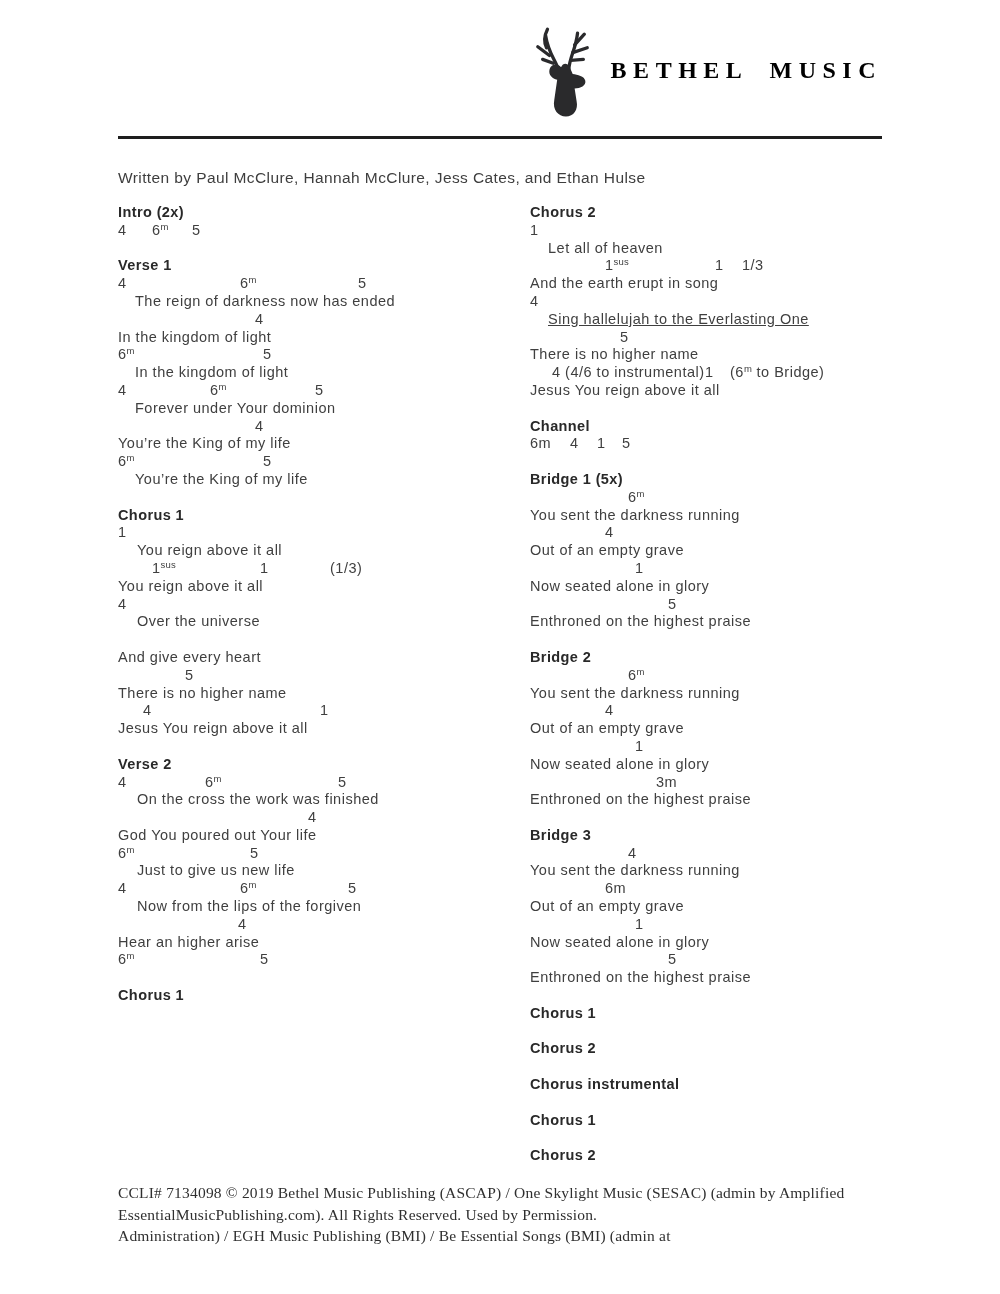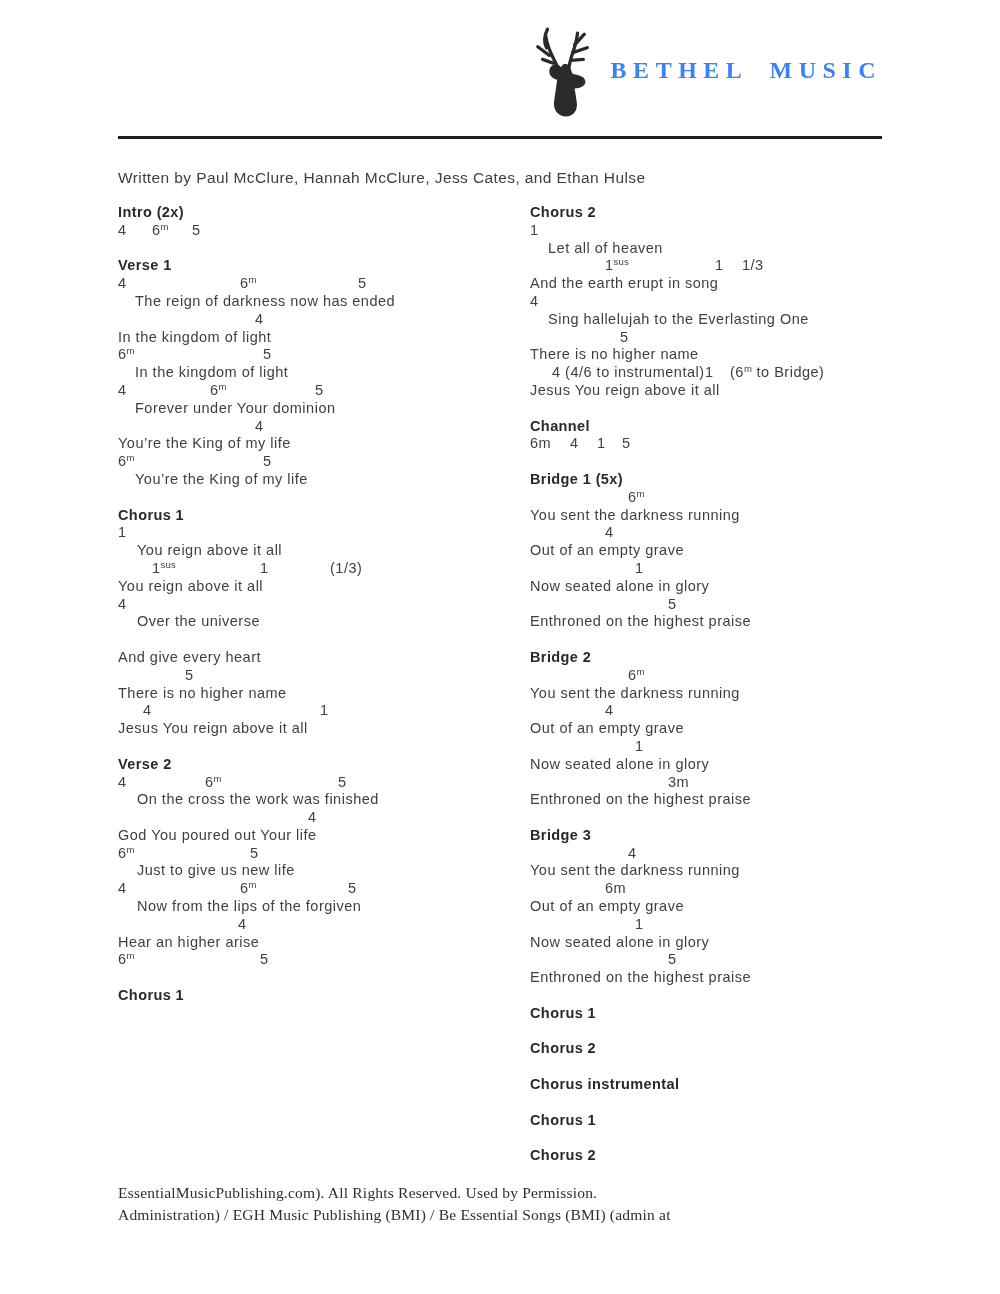--- a/index.html
+++ b/index.html
@@ -5,21 +5,21 @@
   html,body { margin:0; padding:0; background:#ffffff; }
   .page {
     position:relative; width:1000px; height:1294px; background:#ffffff;
     font-family:"Liberation Sans", sans-serif; overflow:hidden;
   }
   
   .logo { position:absolute; top:26px; right:118px; display:flex; align-items:center; gap:16px; }
   .logo svg { display:block; }
   .brand {
     font-family:"Liberation Serif", serif; font-weight:700; font-size:24px;
-    letter-spacing:6.5px; word-spacing:10px; color:#3b82f6; white-space:nowrap;
+    letter-spacing:6.5px; word-spacing:10px; color:#000000; white-space:nowrap;
     padding-bottom:4px;
   }
   
   .rule { position:absolute; top:136px; left:118px; width:764px; height:3px; background:#1e1e1e; }
   .title-row { position:absolute; top:141px; left:118px; width:764px; display:flex; justify-content:space-between; align-items:flex-end; }
   .song-title { font-size:23px; font-weight:bold; color:#242424; letter-spacing:0.3px; line-height:26px; }
   .song-meta  { font-size:15.5px; font-weight:bold; color:#242424; letter-spacing:0.2px; padding-bottom:3px; }
   .byline { position:absolute; top:169px; left:118px; font-size:15.5px; color:#3e3e3e; letter-spacing:0.4px; }
   
   .col { position:absolute; top:204px; font-size:14.5px; color:#3f3f3f; letter-spacing:0.5px; }
@@ -120,21 +120,21 @@
       </div>
     </div>
   <div class="col col-right" id="col-right">
       <div class="section">
         <div class="section-title">Chorus 2</div>
         <div class="line chords"><span class="chord" style="left: 0px;">1</span></div>
         <div class="line lyric" style="padding-left: 18px;">Let all of heaven</div>
         <div class="line chords"><span class="chord" style="left: 75px;">1<span class="sup">sus</span></span><span class="chord" style="left: 185px;">1</span><span class="chord" style="left: 212px;">1/3</span></div>
         <div class="line lyric" style="padding-left: 0px;">And the earth erupt in song</div>
         <div class="line chords"><span class="chord" style="left: 0px;">4</span></div>
-        <div class="line lyric" style="padding-left: 18px;">Sing hallelujah to the Everlasting One</div>
+        <div class="line lyric" style="padding-left: 18px; text-decoration: underline;">Sing hallelujah to the Everlasting One</div>
         <div class="line chords"><span class="chord" style="left: 90px;">5</span></div>
         <div class="line lyric" style="padding-left: 0px;">There is no higher name</div>
         <div class="line chords"><span class="chord" style="left: 22px;">4 (4/6 to instrumental)</span><span class="chord" style="left: 175px;">1</span><span class="chord" style="left: 200px;">(6<span class="sup">m</span> to Bridge)</span></div>
         <div class="line lyric" style="padding-left: 0px;">Jesus You reign above it all</div>
       </div>
       <div class="section">
         <div class="section-title">Channel</div>
         <div class="line chords"><span class="chord" style="left: 0px;">6m</span><span class="chord" style="left: 40px;">4</span><span class="chord" style="left: 67px;">1</span><span class="chord" style="left: 92px;">5</span></div>
       </div>
       <div class="section">
@@ -149,21 +149,21 @@
         <div class="line lyric" style="padding-left: 0px;">Enthroned on the highest praise</div>
       </div>
       <div class="section">
         <div class="section-title">Bridge 2</div>
         <div class="line chords"><span class="chord" style="left: 98px;">6<span class="sup">m</span></span></div>
         <div class="line lyric" style="padding-left: 0px;">You sent the darkness running</div>
         <div class="line chords"><span class="chord" style="left: 75px;">4</span></div>
         <div class="line lyric" style="padding-left: 0px;">Out of an empty grave</div>
         <div class="line chords"><span class="chord" style="left: 105px;">1</span></div>
         <div class="line lyric" style="padding-left: 0px;">Now seated alone in glory</div>
-        <div class="line chords"><span class="chord" style="left: 138px;">3m</span></div>
+        <div class="line chords"><span class="chord" style="left: 126px;">3m</span></div>
         <div class="line lyric" style="padding-left: 0px;">Enthroned on the highest praise</div>
       </div>
       <div class="section">
         <div class="section-title">Bridge 3</div>
         <div class="line chords"><span class="chord" style="left: 98px;">4</span></div>
         <div class="line lyric" style="padding-left: 0px;">You sent the darkness running</div>
         <div class="line chords"><span class="chord" style="left: 75px;">6m</span></div>
         <div class="line lyric" style="padding-left: 0px;">Out of an empty grave</div>
         <div class="line chords"><span class="chord" style="left: 105px;">1</span></div>
         <div class="line lyric" style="padding-left: 0px;">Now seated alone in glory</div>
@@ -181,17 +181,18 @@
       </div>
       <div class="section">
         <div class="section-title">Chorus 1</div>
       </div>
       <div class="section">
         <div class="section-title">Chorus 2</div>
       </div>
     </div>
 
   <div class="footer">
+    <div>CCLI# 7134098 © 2019 Bethel Music Publishing (ASCAP) / One Skylight Music (SESAC) (admin by Amplified</div>
     <div>EssentialMusicPublishing.com). All Rights Reserved. Used by Permission.</div>
     <div>Administration) / EGH Music Publishing (BMI) / Be Essential Songs (BMI) (admin at</div>
   </div>
 
 </div>
 
 </body></html>

